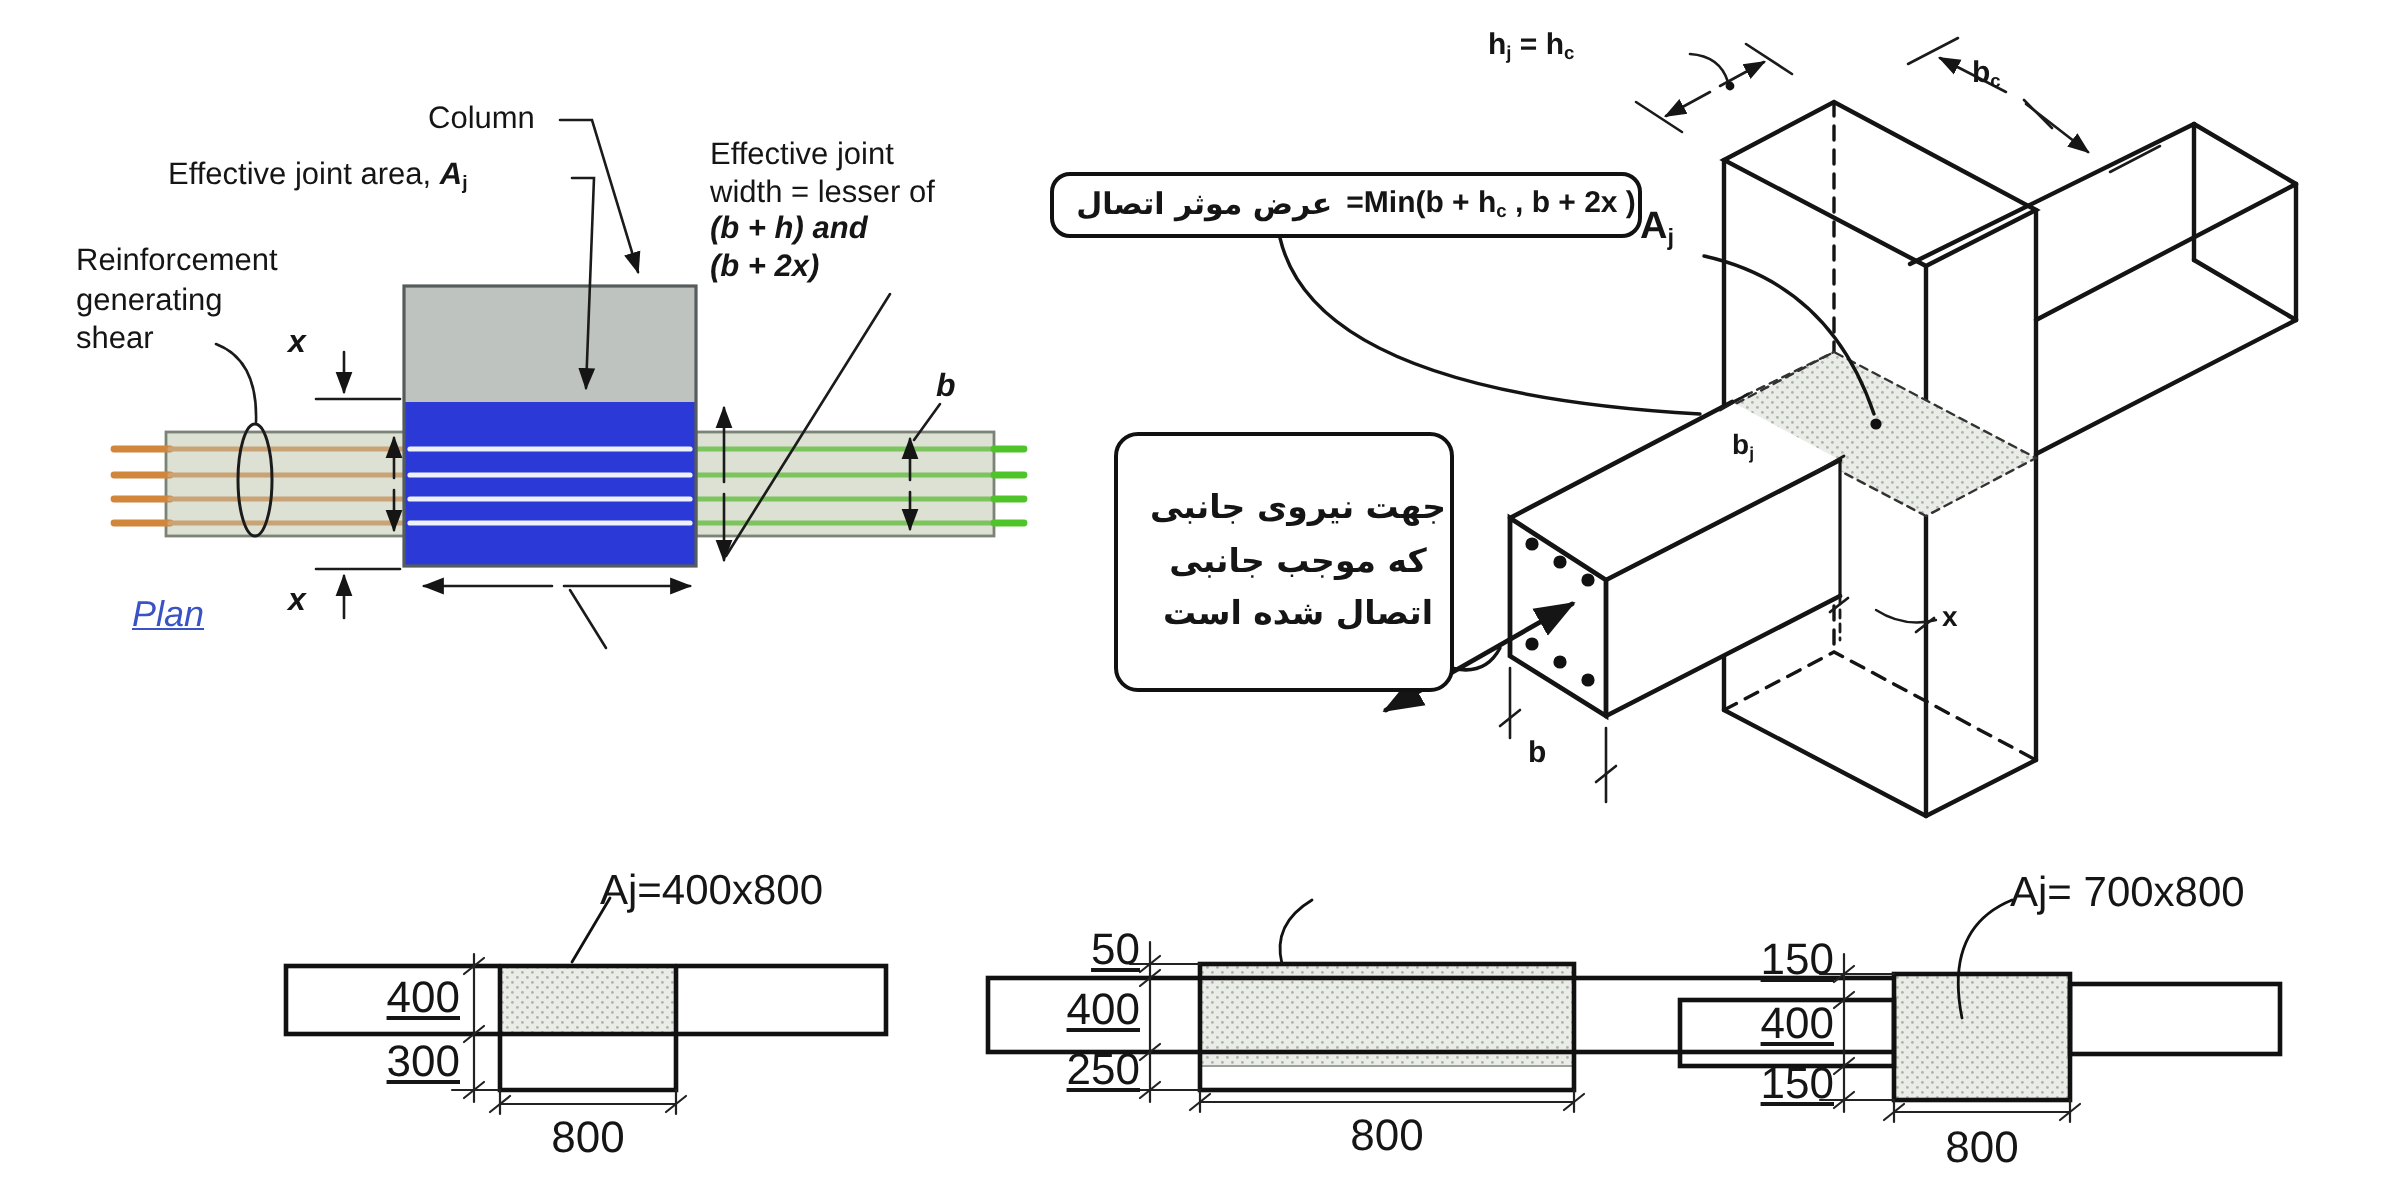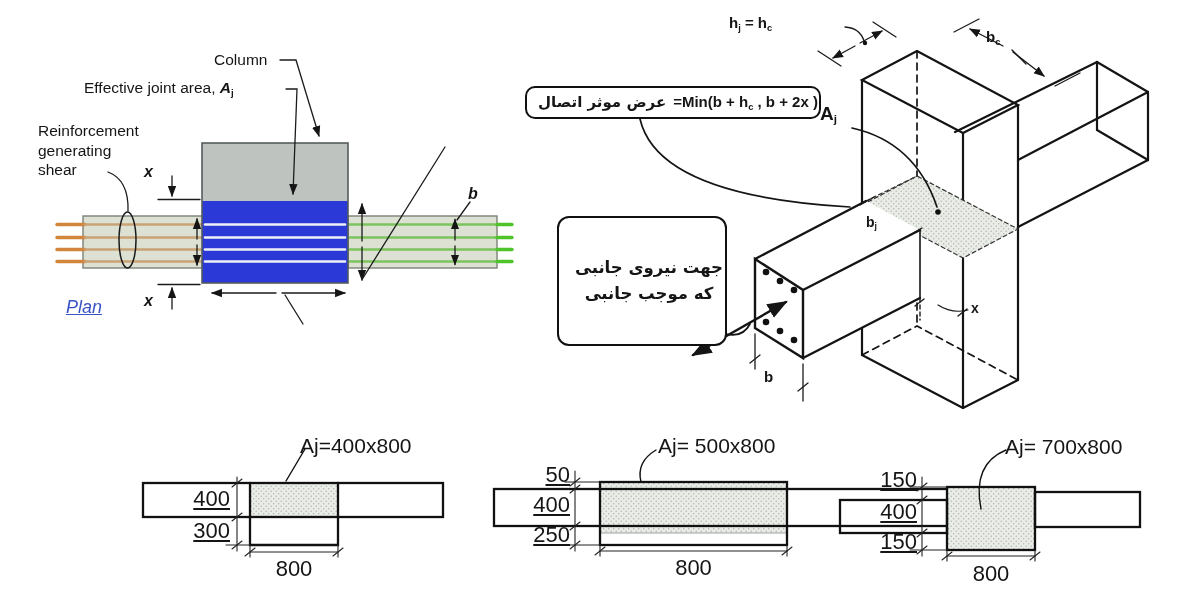--- a/index.html
+++ b/index.html
@@ -262,34 +262,40 @@
     </g>
   </g>
 </svg>
 
 <div class="lbl s15" style="left:214px;top:51px">Column</div>
 
 <div class="lbl s15" style="left:84px;top:79px">
   <span>Effective joint area, </span><span class="bi">A</span><sub>j</sub>
 </div>
 
+<div class="lbl s15 effwidth" style="left:355px;top:69px">
+  <div>Effective joint</div>
+  <div>width = lesser of</div>
+  <div class="bi">(b + h) and</div>
+  <div class="bi">(b + 2x)</div>
+</div>
 
 <div class="lbl s15 reinf" style="left:38px;top:121px">
   <div>Reinforcement</div>
   <div>generating</div>
   <div>shear</div>
 </div>
 
 <div class="lbl bi" style="left:144px;top:163px;font-size:16px">x</div>
 <div class="lbl bi" style="left:144px;top:292px;font-size:16px">x</div>
 <div class="lbl bi" style="left:468px;top:185px;font-size:16px">b</div>
 <div class="lbl planword" style="left:66px;top:297px">Plan</div>
 
 
-<div class="lbl b" style="left:729px;top:14px;font-size:15px">
+<div class="lbl b" style="left:744px;top:14px;font-size:15px">
   <span>h</span><sub>j</sub><span> = h</span><sub>c</sub>
 </div>
 <div class="lbl b" style="left:986px;top:28px;font-size:15px">
   <span>b</span><sub>c</sub>
 </div>
 <div class="lbl b" style="left:820px;top:103px;font-size:19px">
   <span>A</span><sub>j</sub>
 </div>
 <div class="lbl b" style="left:866px;top:214px;font-size:14px">
   <span>b</span><sub>j</sub>
@@ -298,28 +304,28 @@
 <div class="lbl b" style="left:764px;top:368px;font-size:15px">b</div>
 
 <div class="eqbox lbl" style="left:525px;top:86px;width:282px;height:29px">
   <span class="fa" dir="rtl">عرض موثر اتصال</span>
   <span><span>=Min(b + h</span><sub>c</sub><span> , b + 2x )</span></span>
 </div>
 
 <div class="forcebox fa lbl" dir="rtl" style="left:557px;top:216px;width:152px;height:126px">
   <div>جهت نیروی جانبی</div>
   <div>که موجب جانبی</div>
+  <div>اتصال شده است</div>
 </div>
 
 <div class="lbl extitle" style="left:300px;top:434px">Aj=400x800</div>
 <div class="lbl dim tr" style="left:170px;top:486px;width:60px">400</div>
 <div class="lbl dim tr" style="left:170px;top:518px;width:60px">300</div>
 <div class="lbl dim tc" style="left:250px;top:556px;width:88px">800</div>
 
-<div class="lbl extitle" style="left:658px;top:434px">Aj= 500x800</div>
 <div class="lbl dim tr" style="left:510px;top:462px;width:60px">50</div>
 <div class="lbl dim tr" style="left:505px;top:492px;width:65px">400</div>
 <div class="lbl dim tr" style="left:505px;top:522px;width:65px">250</div>
 <div class="lbl dim tc" style="left:600px;top:555px;width:187px">800</div>
 
 <div class="lbl extitle" style="left:1005px;top:435px">Aj= 700x800</div>
 <div class="lbl dim tr" style="left:855px;top:467px;width:62px">150</div>
 <div class="lbl dim tr" style="left:852px;top:499px;width:65px">400</div>
 <div class="lbl dim tr" style="left:852px;top:529px;width:65px">150</div>
 <div class="lbl dim tc" style="left:947px;top:561px;width:88px">800</div>

